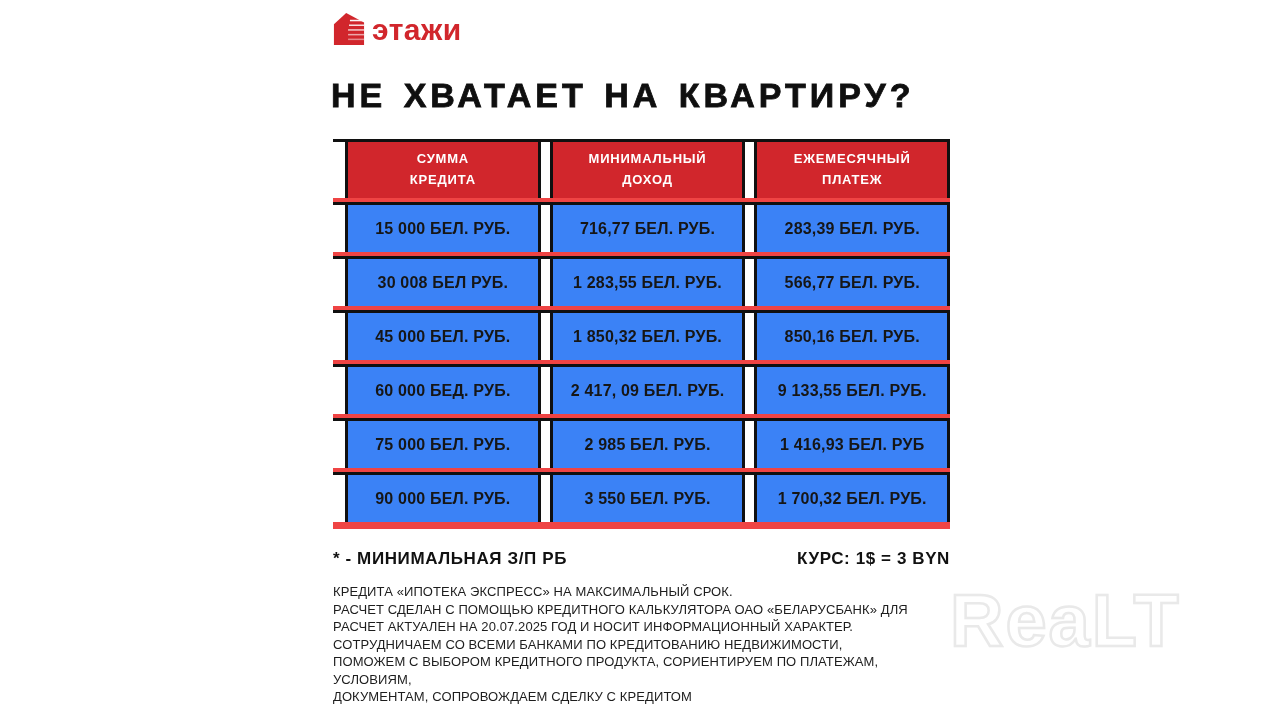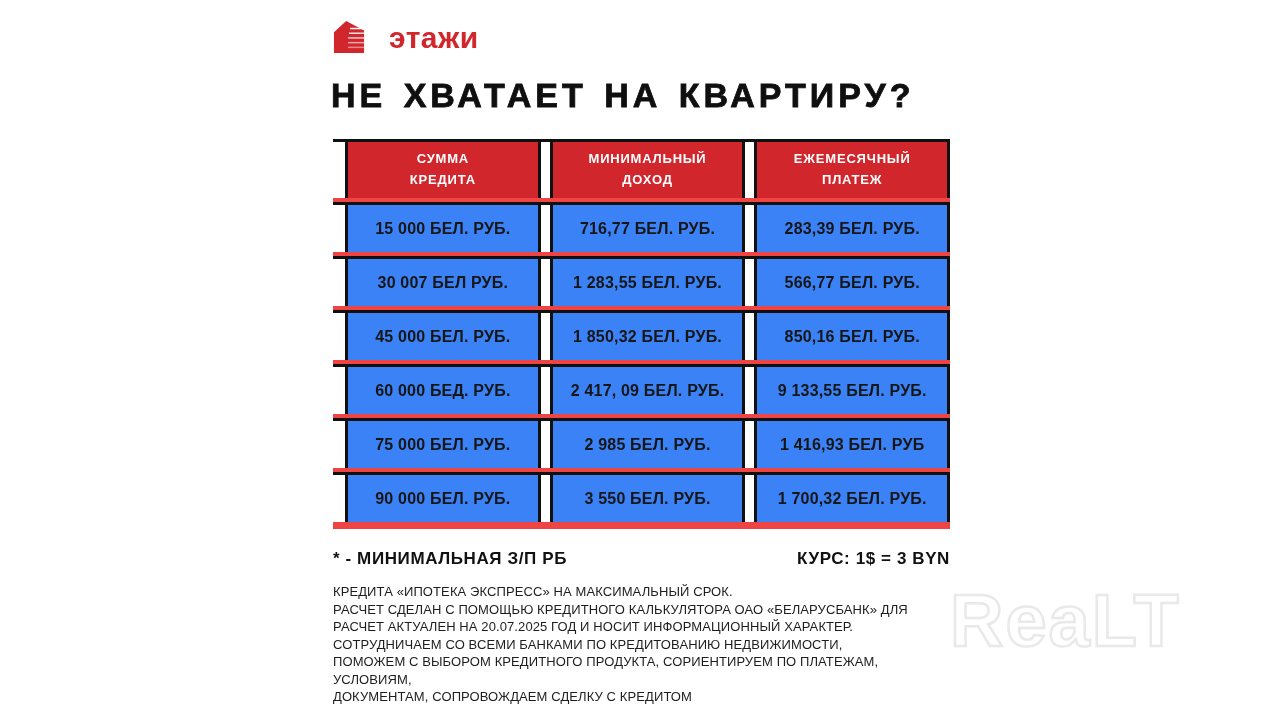--- a/index.html
+++ b/index.html
@@ -6,22 +6,22 @@
   html, body { width: 1280px; height: 720px; }
   body {
     font-family: "Liberation Sans", "DejaVu Sans", sans-serif;
     background: #ffffff;
     overflow: hidden;
   }
   .stage { position: relative; width: 1280px; height: 720px; background: #fff; }
 
   
   .logo-row {
-    position: absolute; left: 333px; top: 20px;
-    display: flex; align-items: center; gap: 24px;
+    position: absolute; left: 333px; top: 12px;
+    display: flex; align-items: center; gap: 7px;
   }
   .logo-text {
     color: #d1262c; font-size: 30px; font-weight: 800;
     letter-spacing: 0.5px; line-height: 1;
     padding-bottom: 3px;
   }
 
   
   .title {
     position: absolute; left: 331px; top: 76px; width: 640px;
@@ -110,21 +110,21 @@
       <div class="t-cell">ЕЖЕМЕСЯЧНЫЙ
 ПЛАТЕЖ</div>
     </div>
 
     <div class="t-row t-body-row">
       <div class="t-cell">15 000 БЕЛ. РУБ.</div>
       <div class="t-cell">716,77 БЕЛ. РУБ.</div>
       <div class="t-cell">283,39 БЕЛ. РУБ.</div>
     </div>
     <div class="t-row t-body-row">
-      <div class="t-cell">30 007 БЕЛ РУБ.</div>
+      <div class="t-cell">30 008 БЕЛ РУБ.</div>
       <div class="t-cell">1 283,55 БЕЛ. РУБ.</div>
       <div class="t-cell">566,77 БЕЛ. РУБ.</div>
     </div>
     <div class="t-row t-body-row">
       <div class="t-cell">45 000 БЕЛ. РУБ.</div>
       <div class="t-cell">1 850,32 БЕЛ. РУБ.</div>
       <div class="t-cell">850,16 БЕЛ. РУБ.</div>
     </div>
     <div class="t-row t-body-row">
       <div class="t-cell">60 000 БЕД. РУБ.</div>

